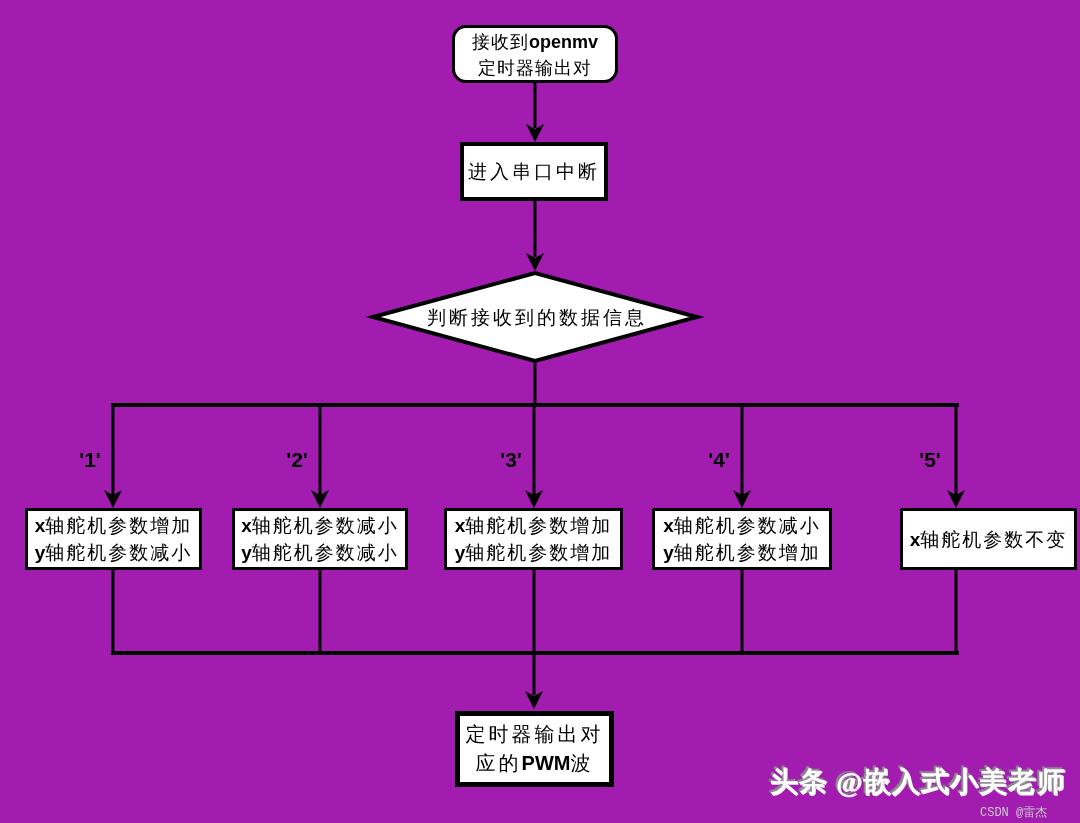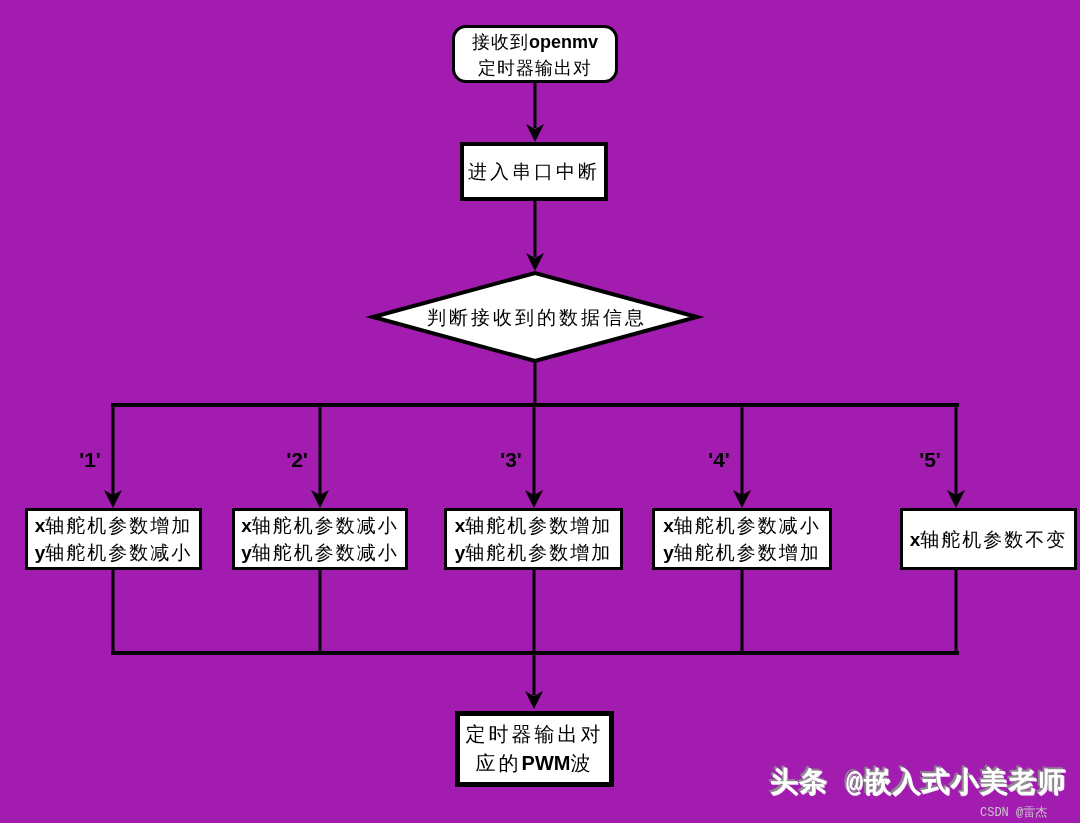--- a/index.html
+++ b/index.html
@@ -54,21 +54,21 @@
     font-weight:bold;
     font-size:21px;
     letter-spacing:0;
   }
   #watermark-main{
     position:absolute;
     left:770px;top:763px;
     width:292px;
     text-align:center;
     z-index:3;
-    font-family:Liberation Mono, monospace;
+    font-family:Liberation Serif, serif;
     font-weight:bold;
     font-size:28px;
     letter-spacing:1px;
     color:#ffffff;
     text-shadow:-2px -2px 1px #8d8d8d, 1px 1px 0 #f2f2f2;
     white-space:nowrap;
   }
   #watermark-sub{
     position:absolute;
     left:980px;top:804px;

